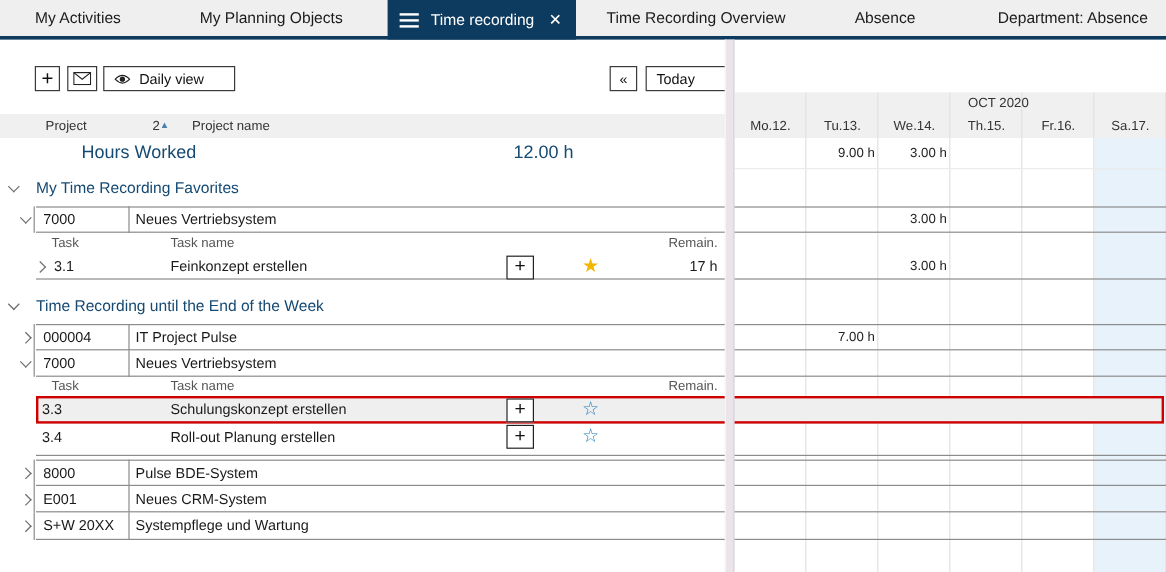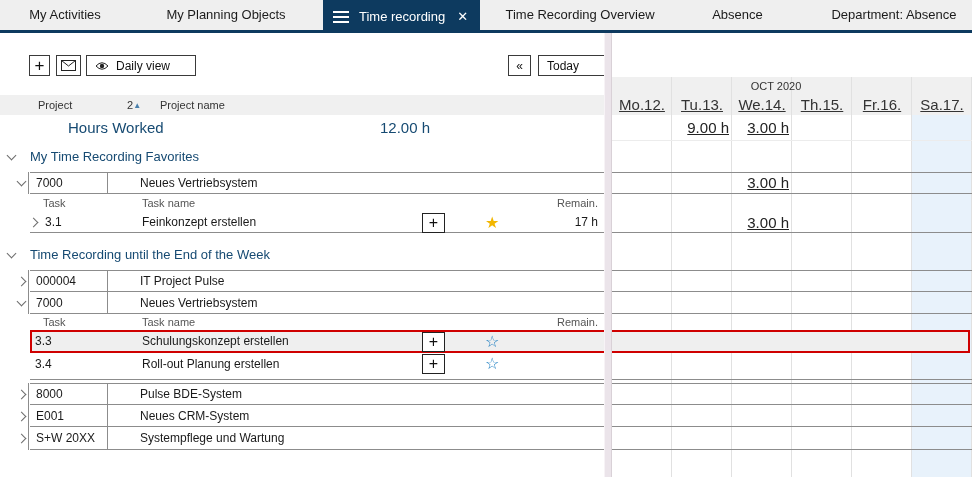--- a/index.html
+++ b/index.html
@@ -48,26 +48,26 @@
           border-bottom:1.5px solid #6b6b6b; cursor:pointer; }
   .chev.down { transform:rotate(45deg); top:calc(50% - 5px); }
   .chev.rt   { transform:rotate(-45deg); top:calc(50% - 3.5px); }
 
   
   .hline { position:absolute; left:30px; right:0; top:0; bottom:0; pointer-events:none; }
   .hline.top { border-top:1px solid #8c8c8c; }
   .hline.bot { border-bottom:1px solid #8c8c8c; }
   .pid   { position:absolute; left:28px; width:80px; top:0; bottom:0; border-left:1px solid #8c8c8c;
            border-right:1px solid #8c8c8c; padding-left:7px; cursor:pointer; }
-  .pname { position:absolute; left:108px; width:496px; top:0; bottom:0; padding-left:5px; cursor:pointer;margin-left:27px; }
+  .pname { position:absolute; left:108px; width:496px; top:0; bottom:0; padding-left:5px; cursor:pointer; }
 
   
   .cells { position:absolute; left:612px; top:0; bottom:0; width:360px; display:flex; }
   .cells.lb { border-bottom:1px solid #ececec; }
-  .cell { width:60px; text-align:right; padding-right:3px; font-size:15px; color:#222; cursor:pointer;text-decoration:underline; }
+  .cell { width:60px; text-align:right; padding-right:3px; font-size:11px; color:#222; cursor:pointer; }
   .dayhead .cell { text-align:center; padding-right:0; color:#333; cursor:default; }
 
   
   .taskplus { position:absolute; left:422px; top:50%; transform:translateY(-50%);
               width:23px; height:20px; border:1px solid #222; background:#fff;
               display:flex; align-items:center; justify-content:center;
               font-size:16px; line-height:1; cursor:pointer; color:#111; }
   .star { position:absolute; left:485px; font-size:16px; cursor:pointer; line-height:var(--h); }
   .star.gold { color:#f2b600; }
   .star.blue { color:#1b7dc0; }
@@ -131,42 +131,42 @@
             <path d="M1 5 Q7 -1.5 13 5 Q7 11.5 1 5 Z" fill="none" stroke="#222"></path>
             <circle cx="7" cy="5" r="2.2" fill="#222"></circle>
           </svg>
         <span>Daily view</span>
       </div>
       <div class="tbtn" style="left:508px;width:23px">«</div>
       <div class="tbtn" style="left:538px;width:70px;justify-content:flex-start;padding-left:8px">Today</div>
     </div>
 
     <div class="row" style="--h:18px">
-      <span class="abs hd" style="left:716px;width:120px;text-align:center">OCT 2020</span>
+      <span class="abs hd" style="left:772px;width:120px;text-align:center">OCT 2020</span>
     </div>
 
     <div class="row dayhead" style="--h:20px">
       <div class="abs" style="left:0;width:604px;height:100%;background:#f0f0f0"></div>
       <span class="abs hd" style="left:38px">Project</span>
       <span class="abs hd" style="left:127px"><span>2</span><span class="sort-tri">▲</span></span>
       <span class="abs hd" style="left:160px">Project name</span>
       <div class="cells">
         <span class="cell hd">Mo.12.</span>
         <span class="cell hd">Tu.13.</span>
         <span class="cell hd">We.14.</span>
         <span class="cell hd">Th.15.</span>
         <span class="cell hd">Fr.16.</span>
         <span class="cell hd">Sa.17.</span>
       </div>
     </div>
 
 
     <div class="row" style="--h:26px">
       <span class="abs navy big" style="left:68px">Hours Worked</span>
-      <span class="abs navy big" style="left:380px;width:98px;">12.00 h</span>
+      <span class="abs navy big" style="left:380px;width:98px;text-align:right">12.00 h</span>
       <div class="cells lb">
         <span class="cell"></span>
         <span class="cell">9.00 h</span>
         <span class="cell">3.00 h</span>
         <span class="cell"></span>
         <span class="cell"></span>
         <span class="cell"></span>
       </div>
     </div>
 
@@ -223,20 +223,28 @@
       <span class="chev down" style="left:8px"></span>
       <span class="abs navy" style="left:30px;font-size:13px">Time Recording until the End of the Week</span>
     </div>
     <div class="row" style="--h:5px"></div>
 
     <div class="row" style="--h:22px">
       <div class="hline top bot"></div>
       <span class="chev rt" style="left:18px"></span>
       <div class="pid"><span>000004</span></div>
       <div class="pname"><span>IT Project Pulse</span></div>
+      <div class="cells">
+        <span class="cell"></span>
+        <span class="cell">7.00 h</span>
+        <span class="cell"></span>
+        <span class="cell"></span>
+        <span class="cell"></span>
+        <span class="cell"></span>
+      </div>
     </div>
 
     <div class="row" style="--h:22px">
       <div class="hline bot"></div>
       <span class="chev down" style="left:18px"></span>
       <div class="pid"><span>7000</span></div>
       <div class="pname"><span>Neues Vertriebsystem</span></div>
     </div>
 
     <div class="row" style="--h:16px">

